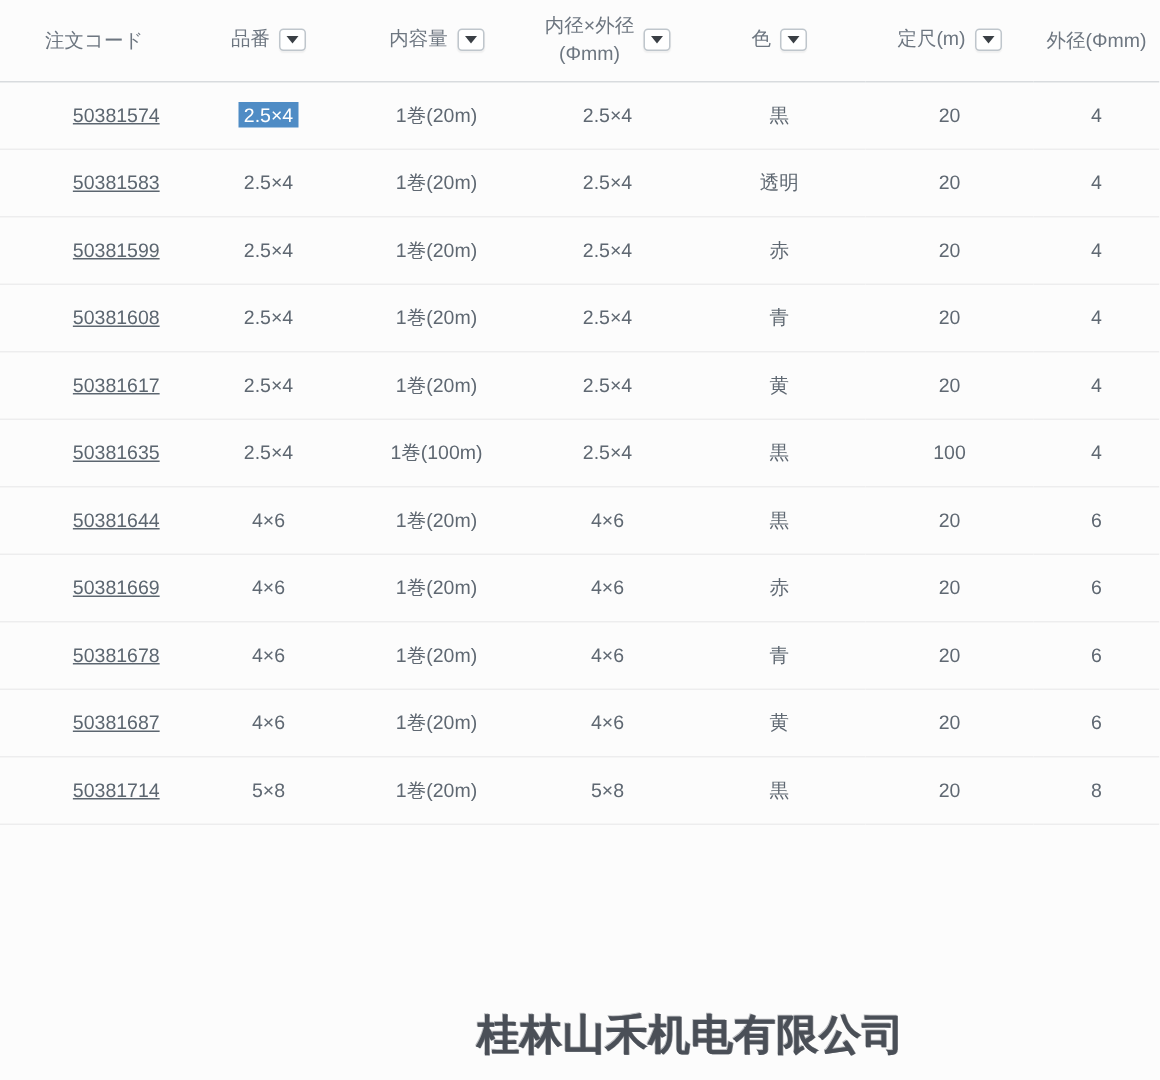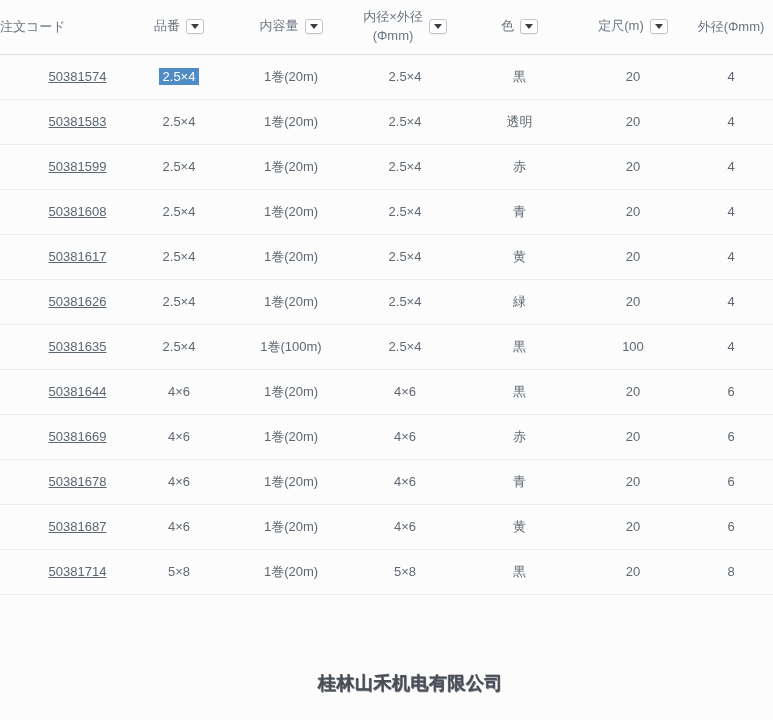--- a/index.html
+++ b/index.html
@@ -44,20 +44,21 @@
     vertical-align: middle;
     text-align: center;
     font-weight: normal;
     font-size: 13px;
     color: var(--header-text);
     border-bottom: 1px solid var(--header-border);
     padding: 0;
   }
   thead th.col-code {
     text-align: left;
+    padding-left: 30px;
   }
   tbody td {
     height: 45px;
     text-align: center;
     vertical-align: middle;
     font-size: 13px;
     color: var(--body-text);
     border-bottom: 1px solid var(--row-border);
     padding: 0;
     white-space: nowrap;
@@ -99,21 +100,21 @@
   }
   .selected {
     background: var(--selection-bg);
     color: var(--selection-text);
     padding: 1px 4px;
   }
   .watermark {
     position: absolute;
     left: 318px;
     top: 671px;
-    font-size: 18px;
+    font-size: 28px;
     font-weight: bold;
     letter-spacing: 0.5px;
     color: var(--watermark);
     text-shadow: 0.5px 0.5px 0 rgba(58,63,72,0.65), -0.5px -0.5px 0 rgba(58,63,72,0.35);
     white-space: nowrap;
     pointer-events: none;
   }
 </style>
 </head>
 <body>
@@ -221,29 +222,20 @@
       <tr>
         <td><a class="code-link" href="#">50381617</a></td>
         <td>2.5×4</td>
         <td>1巻(20m)</td>
         <td>2.5×4</td>
         <td>黄</td>
         <td>20</td>
         <td>4</td>
       </tr>
       <tr>
-        <td><a class="code-link" href="#">50381626</a></td>
-        <td>2.5×4</td>
-        <td>1巻(20m)</td>
-        <td>2.5×4</td>
-        <td>緑</td>
-        <td>20</td>
-        <td>4</td>
-      </tr>
-      <tr>
         <td><a class="code-link" href="#">50381635</a></td>
         <td>2.5×4</td>
         <td>1巻(100m)</td>
         <td>2.5×4</td>
         <td>黒</td>
         <td>100</td>
         <td>4</td>
       </tr>
       <tr>
         <td><a class="code-link" href="#">50381644</a></td>

